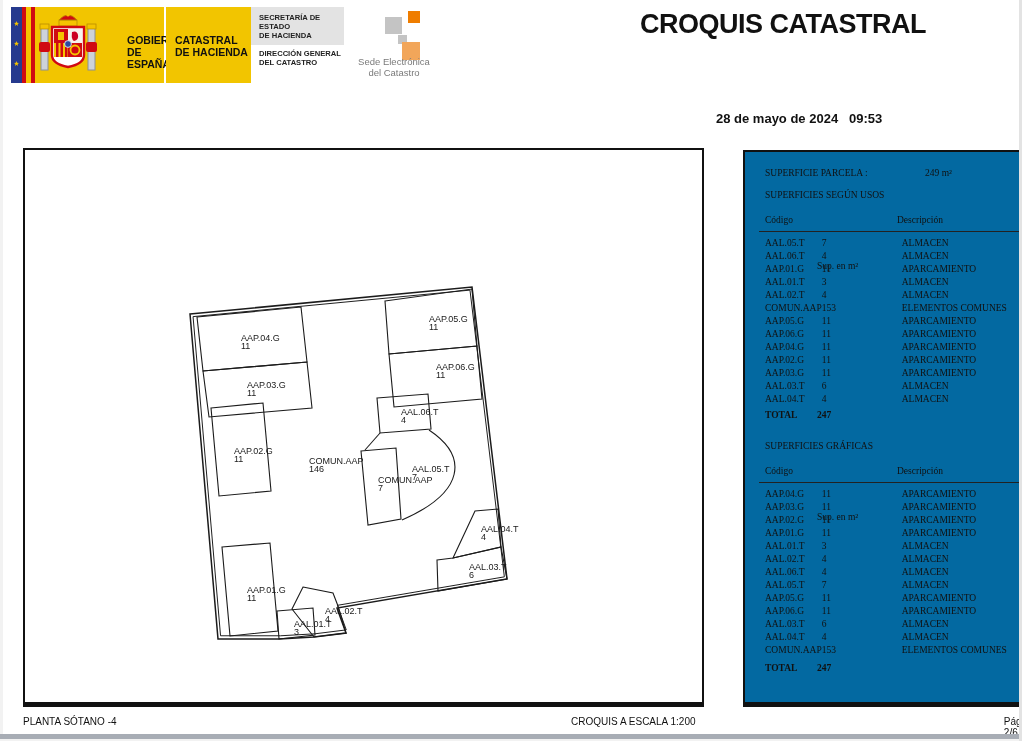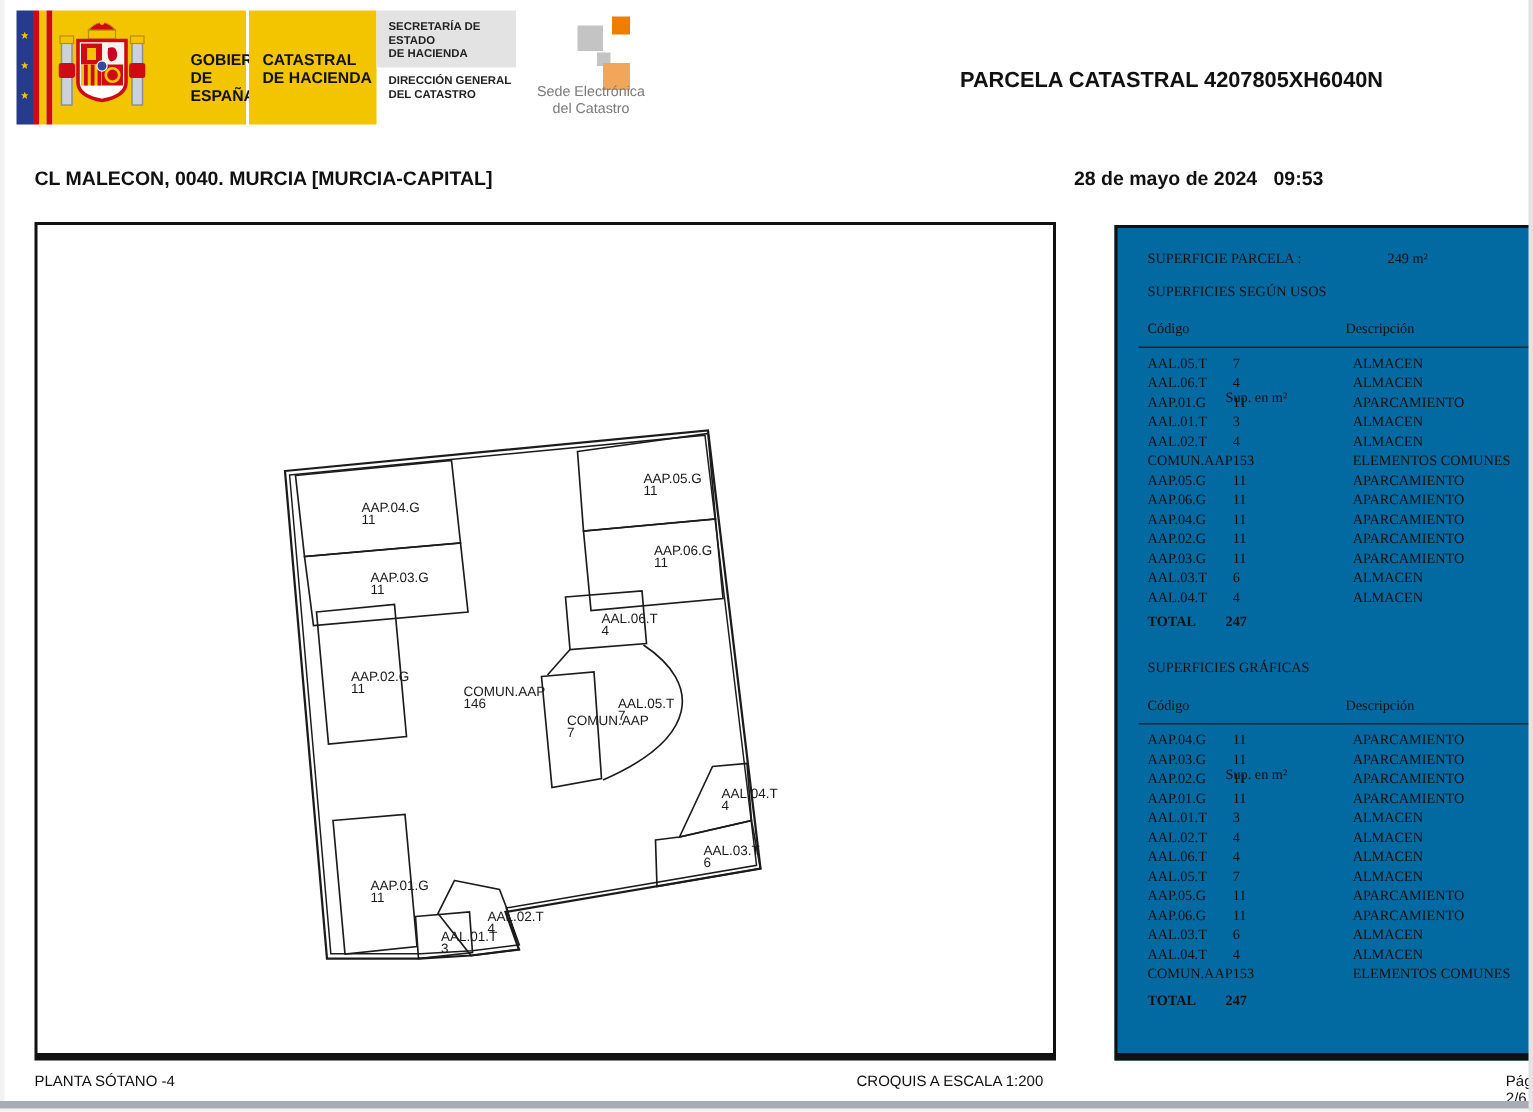--- a/index.html
+++ b/index.html
@@ -134,23 +134,22 @@
     <rect x="16" y="9" width="17" height="17" fill="#c4c4c4"></rect>
     <rect x="39" y="3" width="12" height="12" fill="#ef7d00"></rect>
     <rect x="29" y="27" width="9" height="9" fill="#c4c4c4"></rect>
     <rect x="33" y="34" width="18" height="18" fill="#f2a65a"></rect>
   </svg>
   <div class="abs sede-text">
     <div>Sede Electrónica</div>
     <div>del Catastro</div>
   </div>
 
-  <div class="abs doc-subtitle">PARCELA CATASTRAL 4207805XH6040N</div>
-
-  <div class="abs address">CL MALECON, 0040. MURCIA [MURCIA-CAPITAL]</div>
+  <div class="abs doc-title">CROQUIS CATASTRAL</div>
+
   <div class="abs datetime">28 de mayo de 2024   09:53</div>
 
   <div class="abs plan-box">
     <svg class="plan-svg" width="677" height="552" viewBox="0 0 677 552">
       <g fill="none" stroke="#1b1b1b" stroke-width="1.5" stroke-linejoin="miter">
 
         <path d="M165,164 L447,137 L482,429 L312,458 L321,483 L289,487 L254,489 L193,489 Z"></path>
         <path d="M165,164 L447,137 L482,429 L312,458 L321,483 L289,487 L254,489 L193,489 Z" transform="translate(335,310) scale(0.982) translate(-335,-310)" stroke-width="1"></path>
       </g>
       <g fill="none" stroke="#1b1b1b" stroke-width="1.1">

